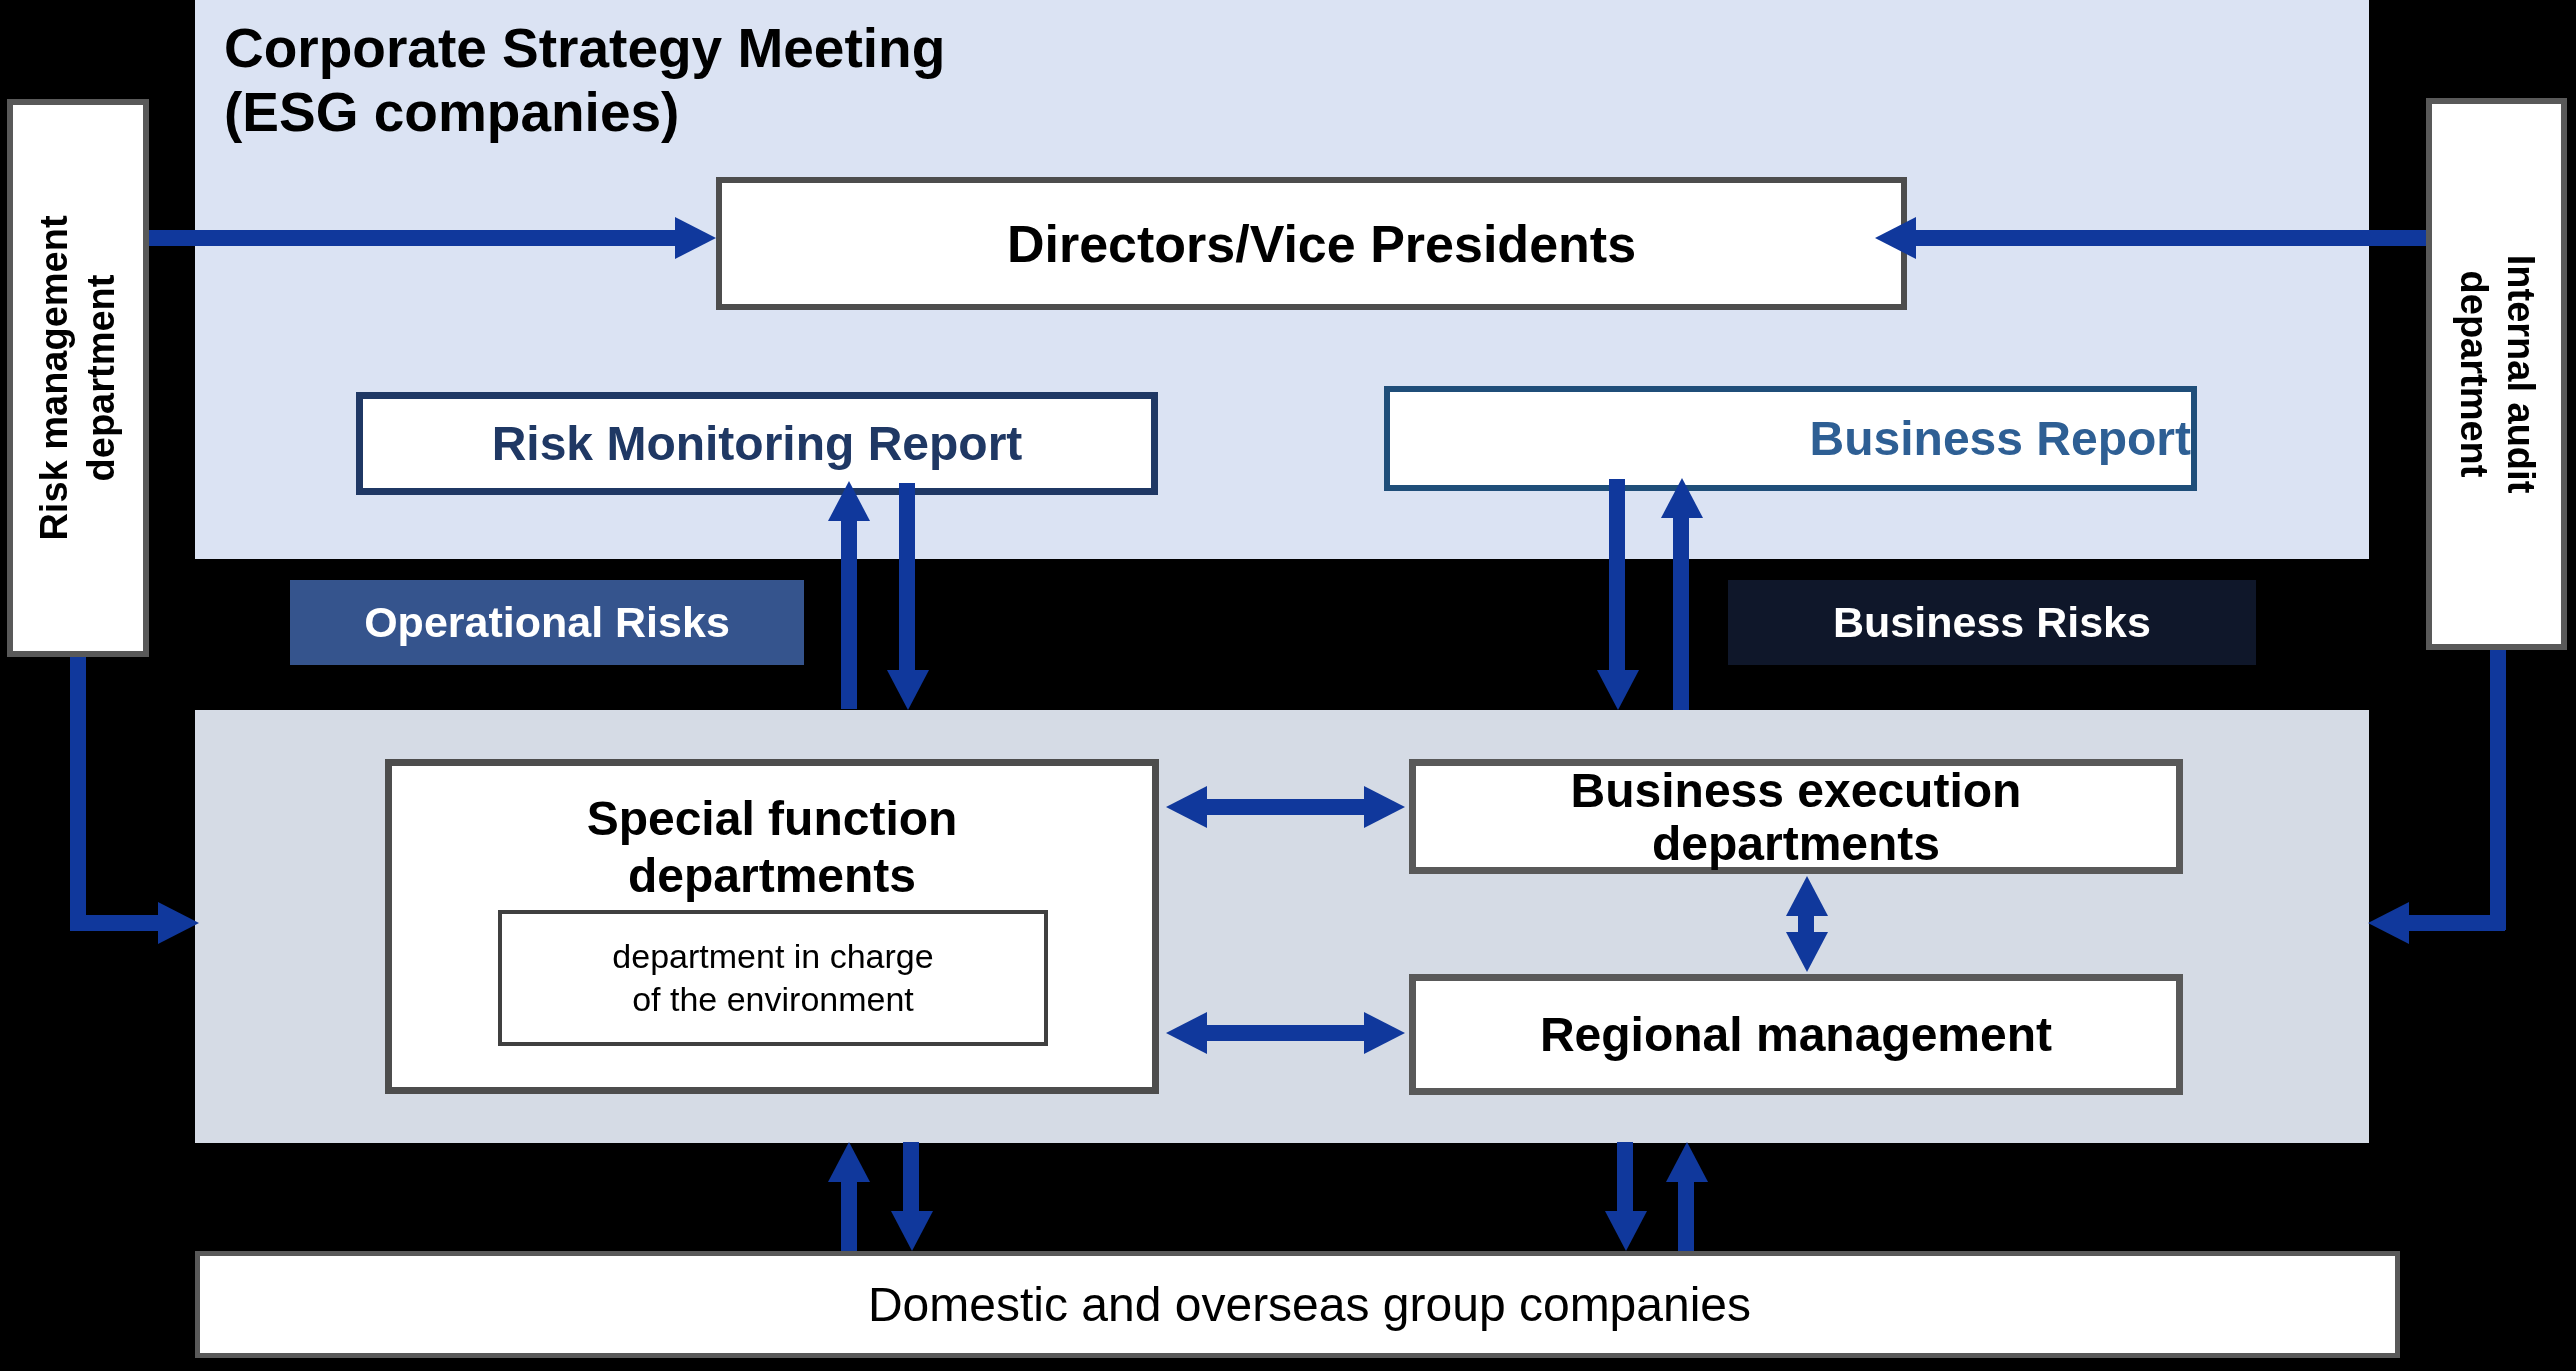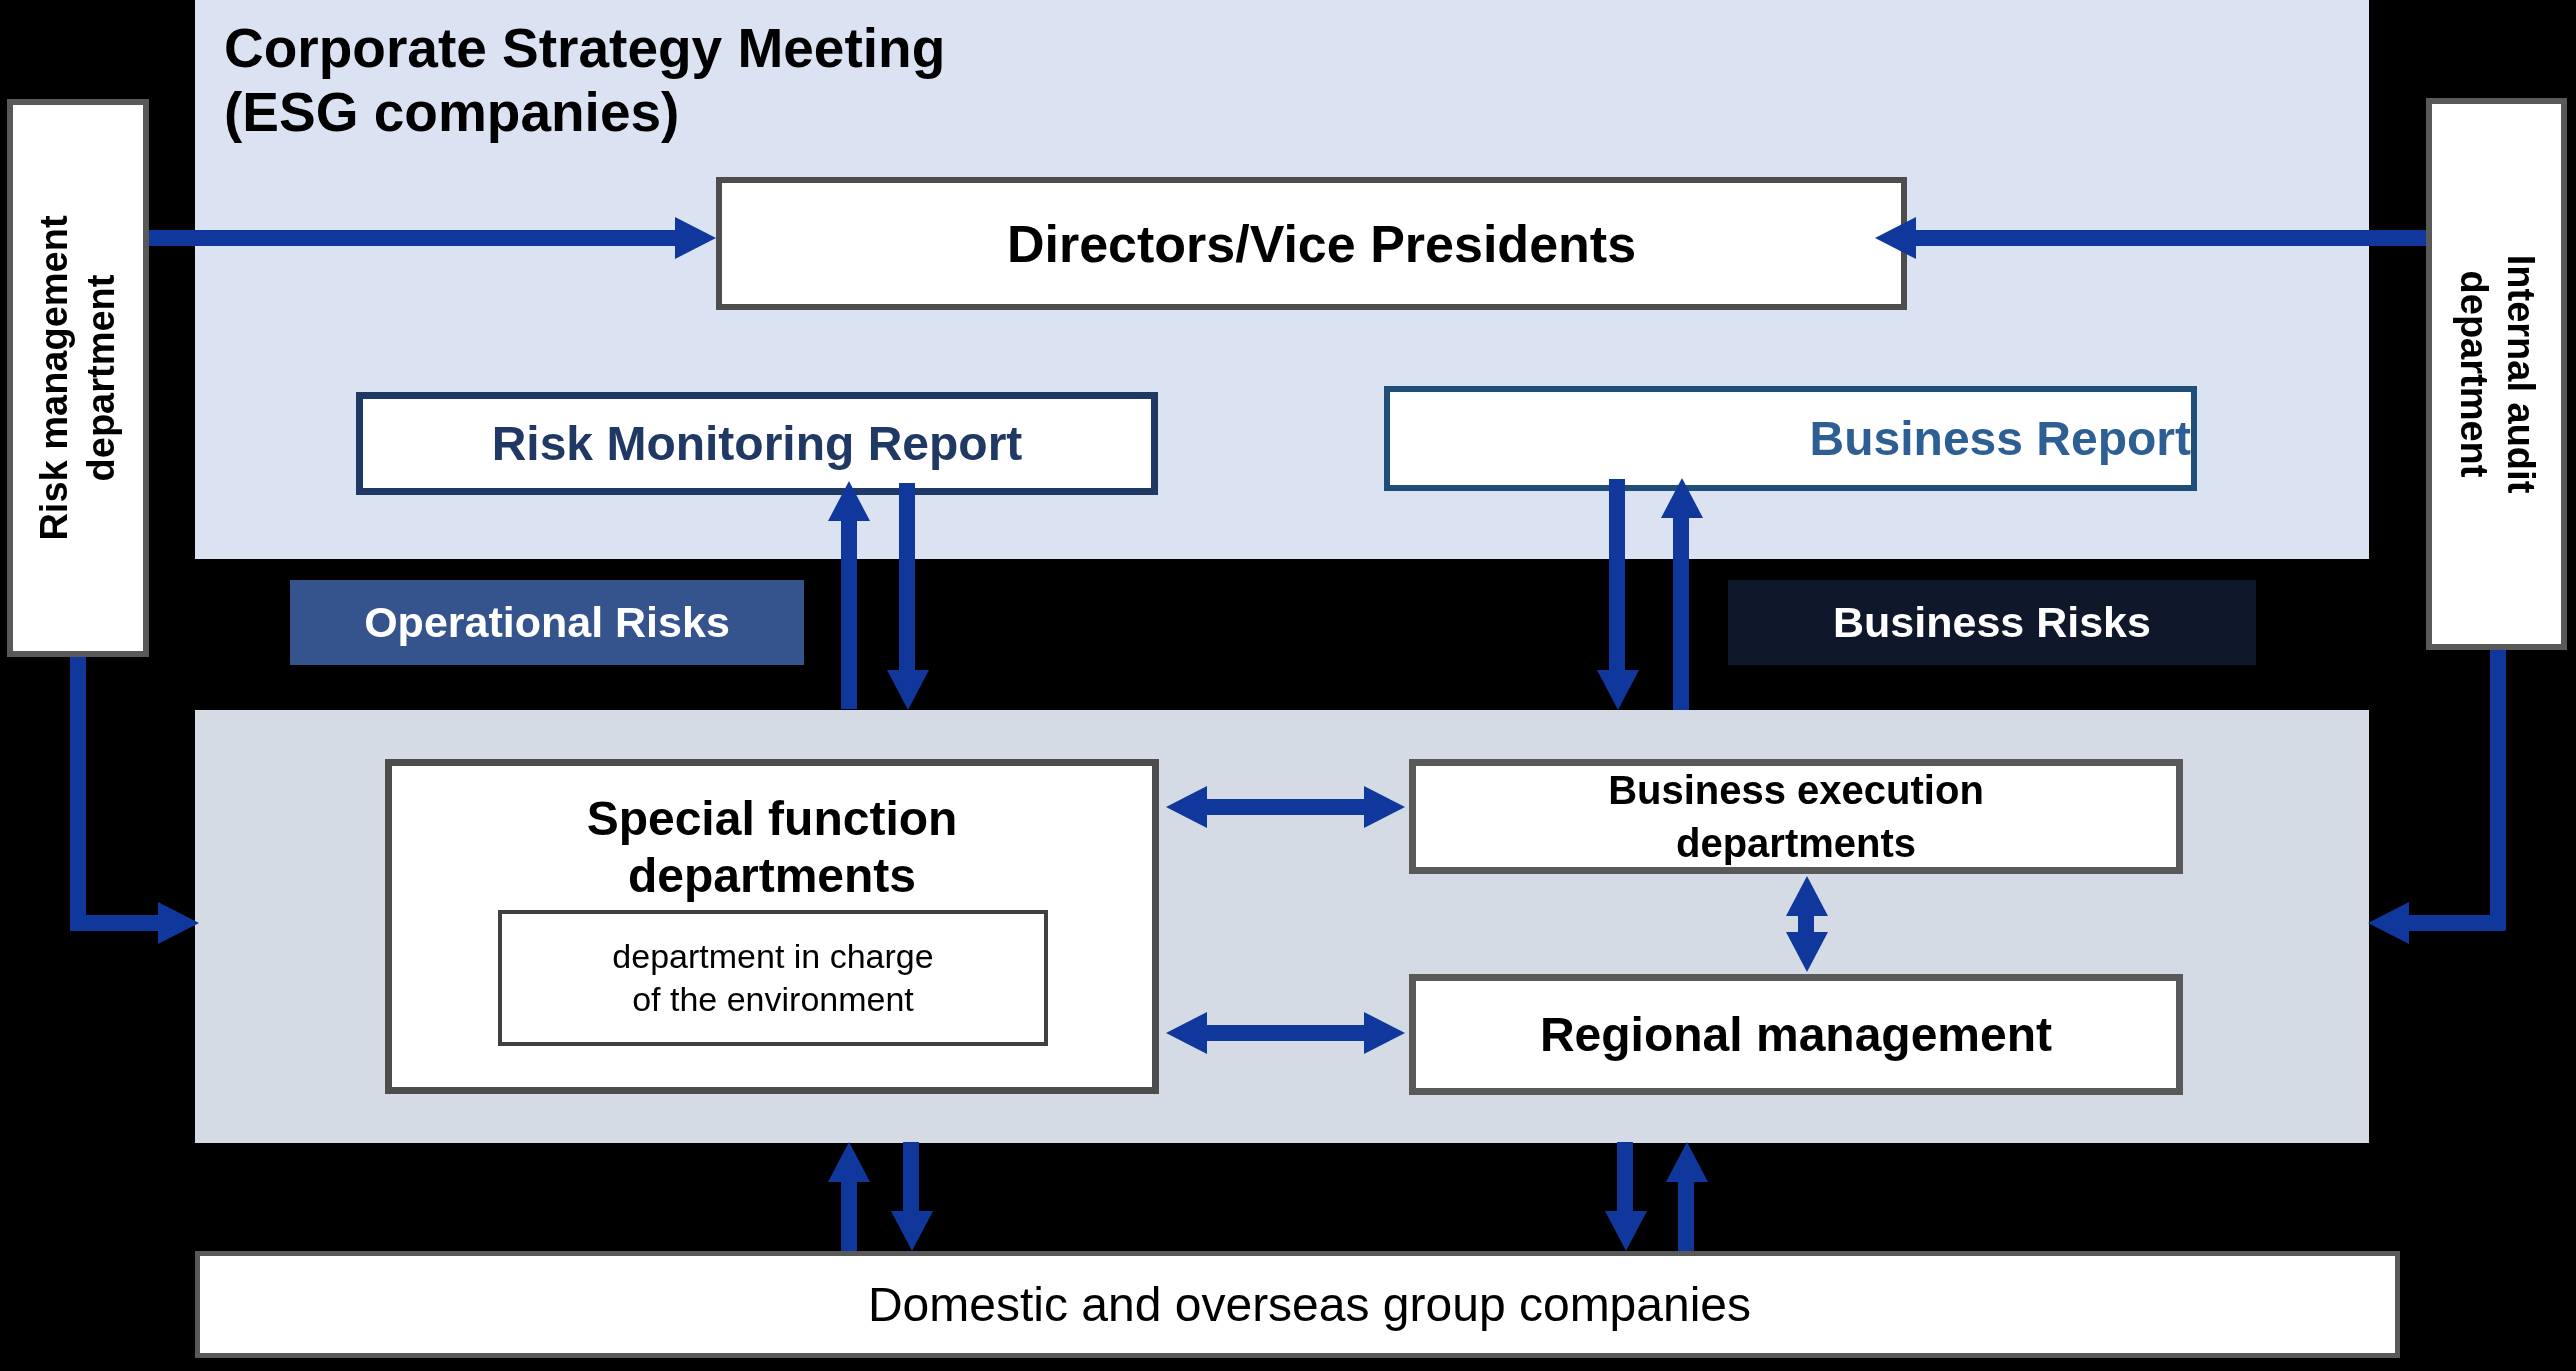--- a/index.html
+++ b/index.html
@@ -36,21 +36,21 @@
   .vtext.ccw{transform:translate(-50%,-50%) rotate(-90deg);}
   .vtext.cw{transform:translate(-50%,-50%) rotate(90deg);}
 
   .sfd{left:385px;top:759px;width:760px;height:321px;border:7.8px solid #4d4d4d;
        display:block;text-align:center;}
   .sfd .sfd-title{margin-top:24px;font-size:48px;line-height:57px;font-weight:bold;color:#000;}
   .envbox{position:absolute;left:498px;top:910px;width:542px;height:128px;background:#fff;
           border:4.3px solid #404040;display:flex;flex-direction:column;align-items:center;
           justify-content:center;font-size:34px;line-height:43px;color:#000;text-align:center;}
   .bed{left:1409px;top:759px;width:760px;height:101px;border:7px solid #595959;
-       font-size:40px;line-height:53px;font-weight:bold;color:#000;flex-direction:column;}
+       font-size:48px;line-height:53px;font-weight:bold;color:#000;flex-direction:column;}
   .regm{left:1409px;top:974px;width:760px;height:107px;border:7px solid #595959;
         font-size:48px;font-weight:bold;color:#000;}
   .bottombar{left:195px;top:1251px;width:2171px;height:97px;border:5.2px solid #595959;
              font-size:48px;font-weight:normal;color:#000;padding-left:24px;}
 
   
   .shaft{position:absolute;background:#10389c;}
   .head{position:absolute;width:0;height:0;}
   .head.r{border-top:21px solid transparent;border-bottom:21px solid transparent;
           border-left:41px solid #10389c;}

